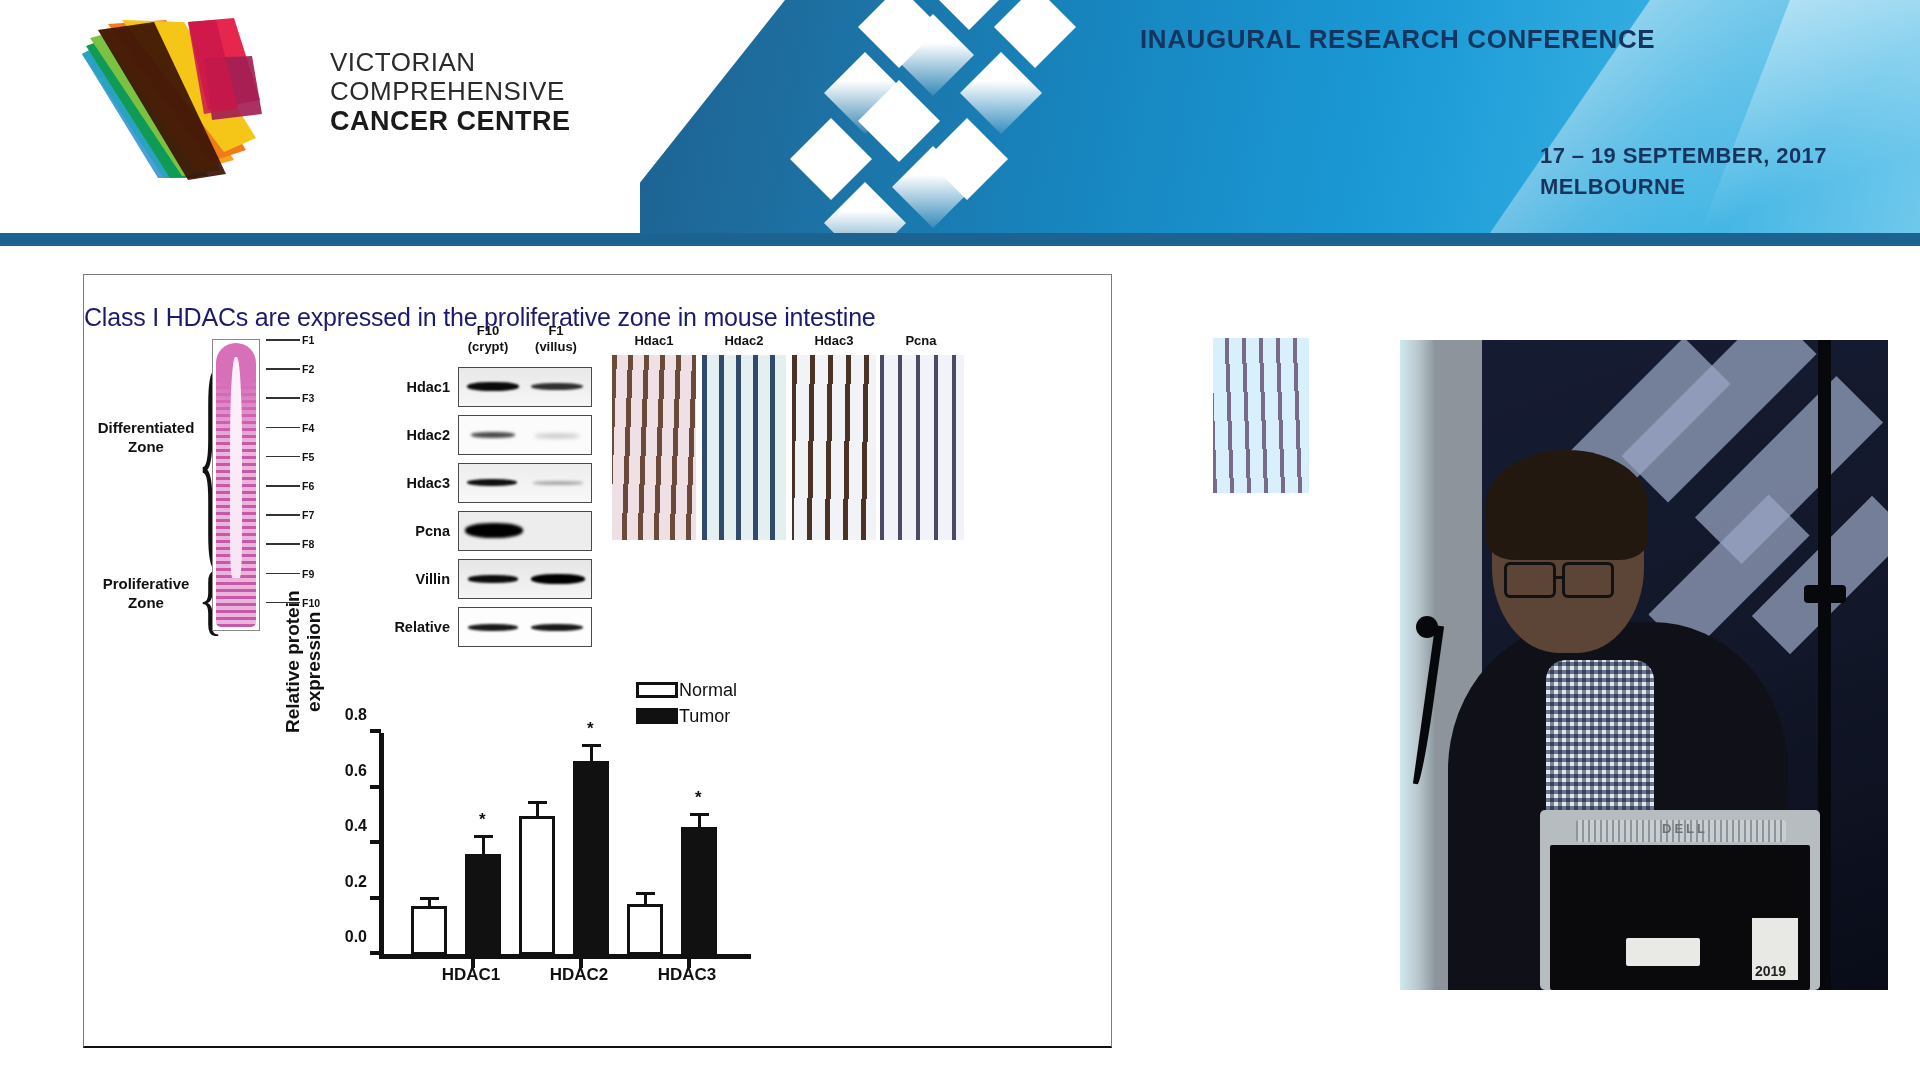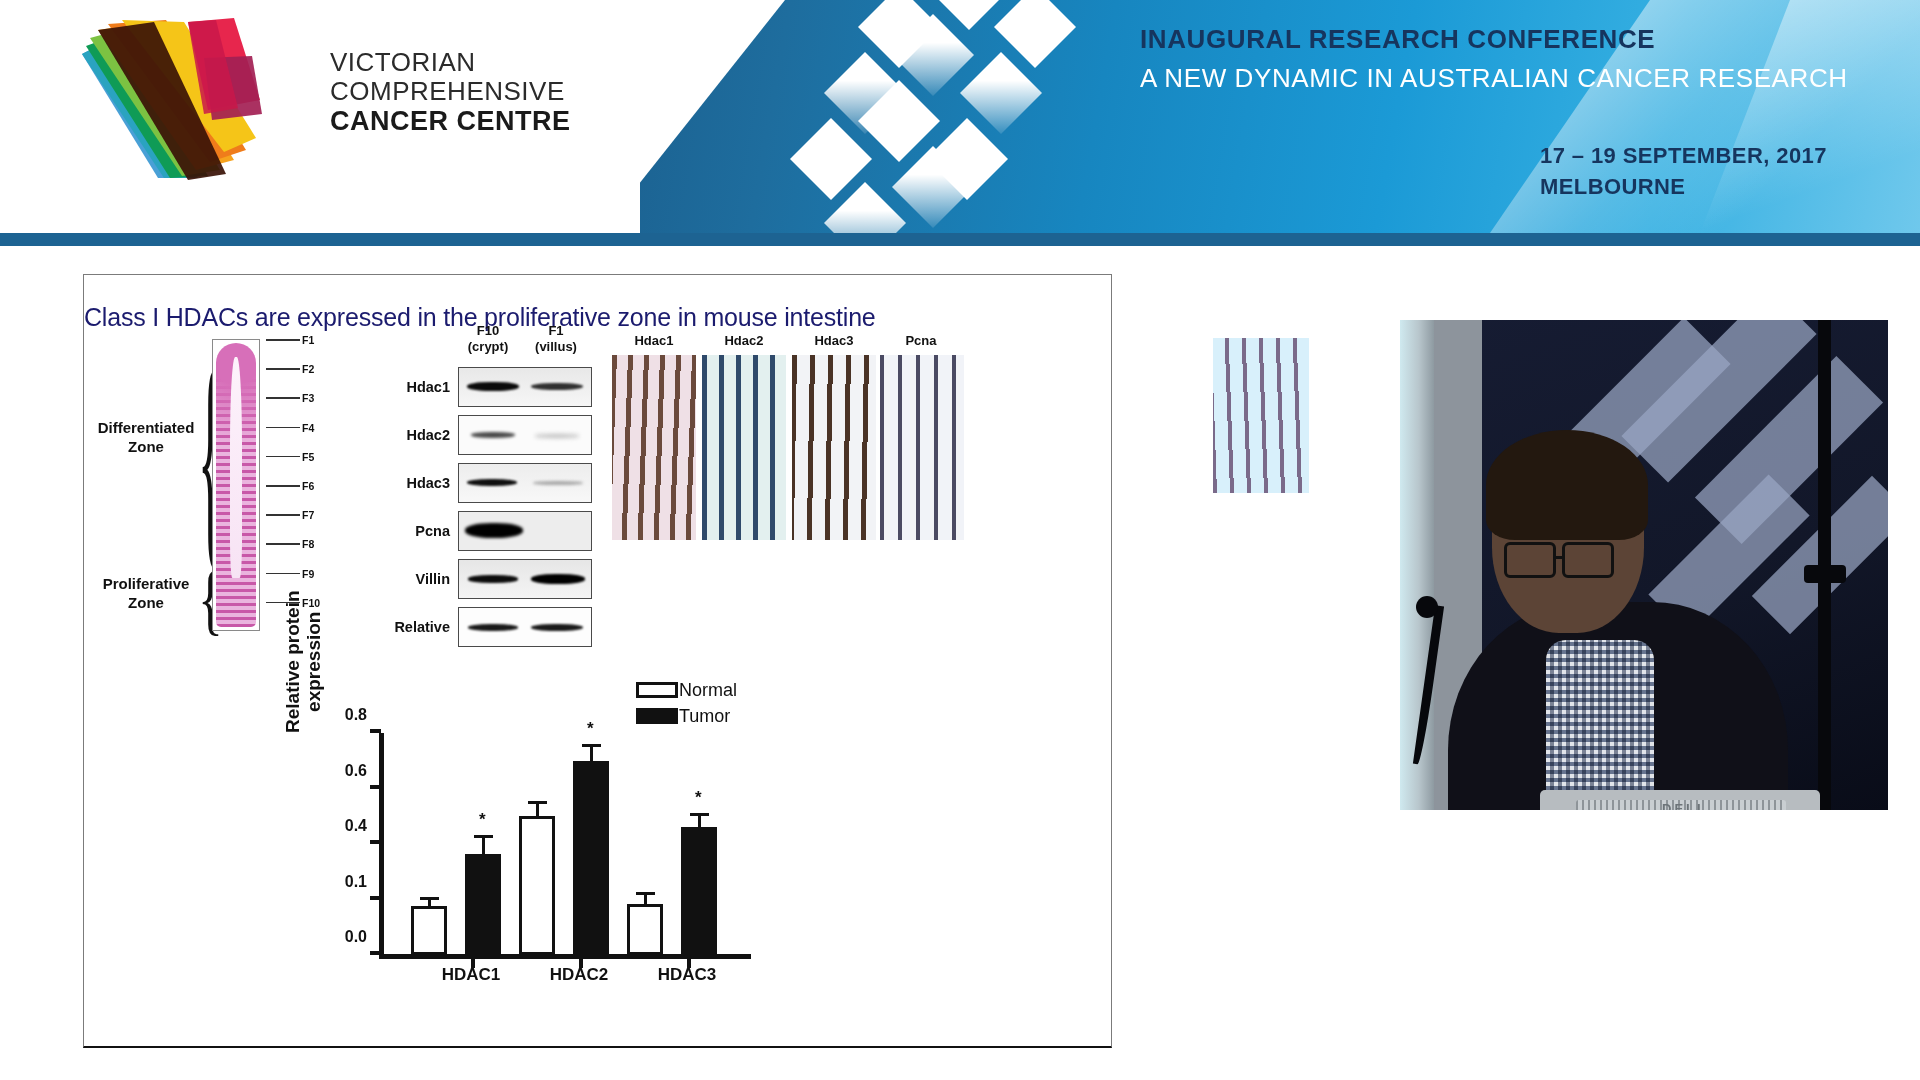--- a/index.html
+++ b/index.html
@@ -129,21 +129,21 @@
   .xtick { position:absolute; bottom:-13px; width:4px; height:9px; background:#111; }
   .legend { position:absolute; left:352px; top:2px; }
   .legend-row { display:flex; align-items:center; height:26px; }
   .legend-swatch { width:42px; height:16px; border:3px solid #111; }
   .legend-swatch.normal { background:#fff; }
   .legend-swatch.tumor { background:#111; }
   .legend-lab { font-size:18px; color:#111; margin-left:1px; }
 
   
   .ihc-inset { position:absolute; left:1213px; top:338px; width:96px; height:155px; overflow:hidden; }
-  .video { position:absolute; left:1400px; top:320px; width:488px; height:490px; overflow:hidden; background:#fde047; }
+  .video { position:absolute; left:1400px; top:340px; width:488px; height:650px; overflow:hidden; background:#fde047; }
   .v-wall { position:absolute; inset:0; background:linear-gradient(160deg,#161c33 0%, #121729 55%, #090c18 100%); }
   .v-pillar { position:absolute; left:0; top:0; width:34px; height:100%;
               background:linear-gradient(90deg,#cfe9ef 0%, #b8c6cc 55%, #8e9aa1 100%); }
   .v-pillar2 { position:absolute; left:34px; top:0; width:48px; height:100%; background:#8d949c; }
   .v-chev { position:absolute; background:#9aa6c4; opacity:.72; transform:rotate(45deg); }
   .v-mic-stand { position:absolute; background:#07080c; }
   .v-person-head { position:absolute; border-radius:48% 48% 44% 44%; background:#5c4436; }
   .v-hair { position:absolute; border-radius:50% 50% 18% 18%; background:#23180f; }
   .v-glasses { position:absolute; border:3px solid #111; border-radius:6px; }
   .v-body { position:absolute; background:#101018; border-radius:40% 40% 0 0; }
@@ -199,21 +199,20 @@
       </svg>
     </div>
     <div class="logo-text">
       <div class="l1">VICTORIAN</div>
       <div class="l2">COMPREHENSIVE</div>
       <div class="l3">CANCER CENTRE</div>
     </div>
 
     <div class="banner-title">
       <div class="t-strong">INAUGURAL RESEARCH CONFERENCE</div>
-      <div class="t-light">A NEW DYNAMIC IN AUSTRALIAN CANCER RESEARCH</div>
     </div>
 
     <div class="banner-date">
       <div>17 – 19 SEPTEMBER, 2017</div>
       <div>MELBOURNE</div>
     </div>
   </div>
   <div class="banner-bottom-rule"></div>
 
   <div class="slide">
@@ -389,21 +388,21 @@
         </div>
       </div>
 
       <div class="chart-area">
         <div class="axis-y"></div>
         <div class="axis-x"></div>
 
         <div class="ytick" style="bottom:0px;"></div>
         <div class="ytick-lab" style="bottom:0px;padding-left:32px;">0.0</div>
         <div class="ytick" style="bottom:55.5px;"></div>
-        <div class="ytick-lab" style="bottom:55.5px;">0.1</div>
+        <div class="ytick-lab" style="bottom:55.5px;">0.2</div>
         <div class="ytick" style="bottom:111px;"></div>
         <div class="ytick-lab" style="bottom:111px;">0.4</div>
         <div class="ytick" style="bottom:166.5px;"></div>
         <div class="ytick-lab" style="bottom:166.5px;">0.6</div>
         <div class="ytick" style="bottom:222px;"></div>
         <div class="ytick-lab" style="bottom:222px;margin-top:8px;">0.8</div>
 
         <div id="bars">
             <div class="bar normal" style="left: 32px; height: 48.5625px;"></div>
             <div class="errbar" style="left: 48.5px; bottom: 48.5625px; height: 6.9375px;"></div>

